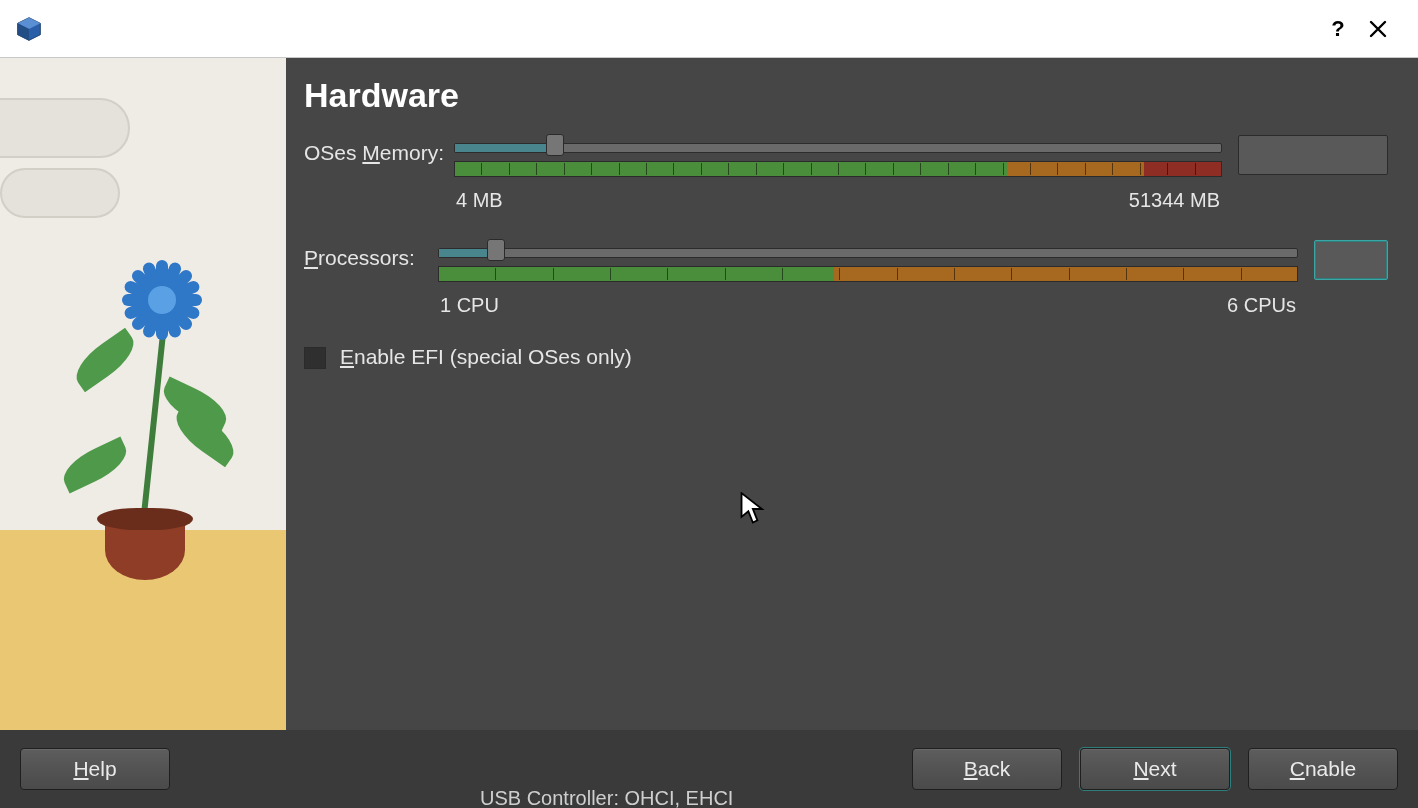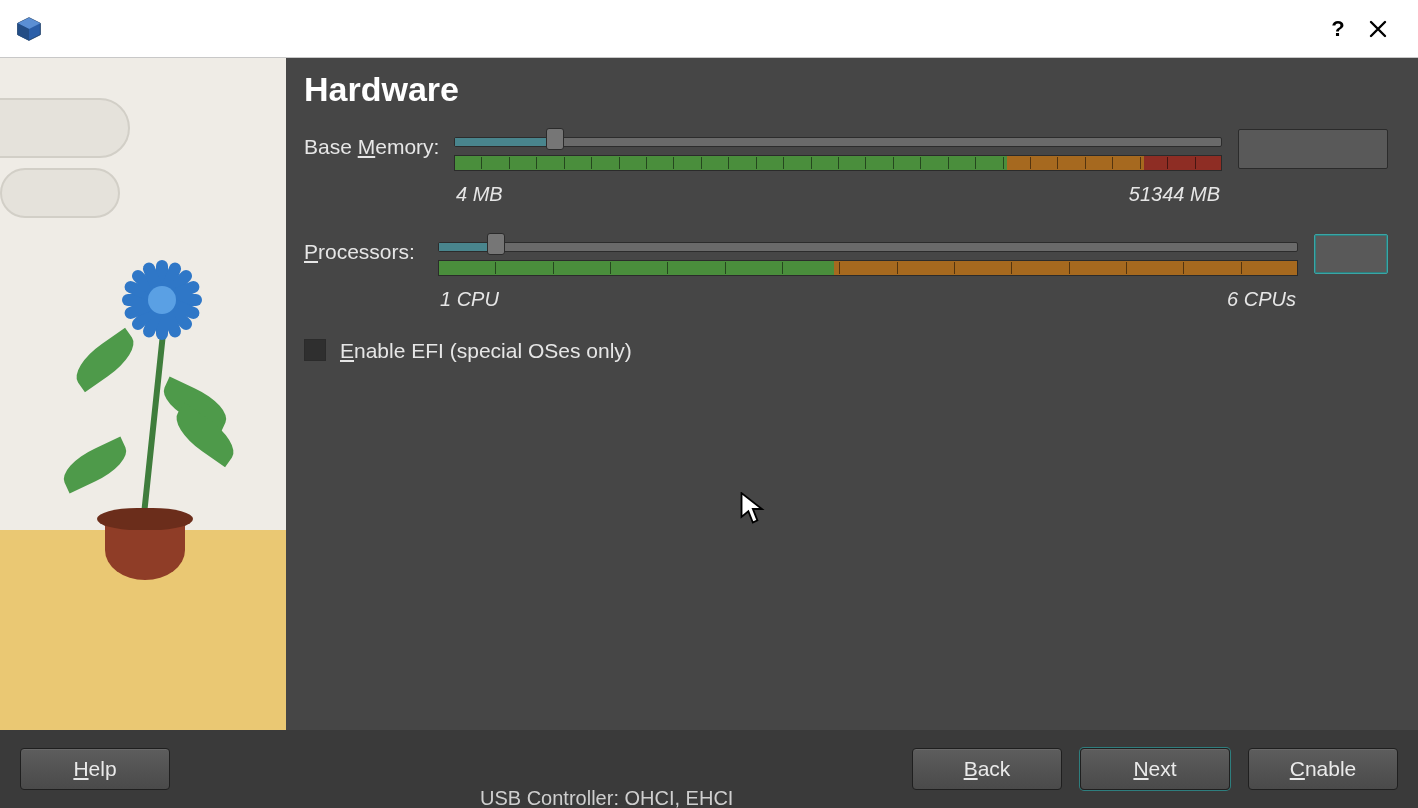--- a/index.html
+++ b/index.html
@@ -42,21 +42,21 @@
   .leaf.l1 { bottom:250px; left:60px; transform:rotate(-25deg); }
   .leaf.l2 { bottom:310px; left:160px; transform:rotate(25deg) scaleX(-1);}
   .leaf.l3 { bottom:355px; left:70px; transform:rotate(-35deg);}
   .leaf.l4 { bottom:280px; left:170px; transform:rotate(35deg) scaleX(-1);}
   .flower { position:absolute; bottom:390px; left:122px; width:80px; height:80px; }
   .petal { position:absolute; left:34px; top:0; width:12px; height:40px; background:#2f77c7; border-radius:6px; transform-origin:6px 40px; }
   .flowercenter { position:absolute; left:26px; top:26px; width:28px; height:28px; background:#5aa0e4; border-radius:50%; }
 
   
   .main {
-    flex:1; background:#464646; color:#e9e9e9; padding:12px 30px 20px 18px; overflow:hidden;
+    flex:1; background:#464646; color:#e9e9e9; padding:18px 30px 20px 18px; overflow:hidden;
   }
   .main h1 { font-size:34px; font-weight:bold; color:#ffffff; margin-bottom:20px; }
   .main p.desc { font-size:21px; line-height:1.35; color:#e6e6e6; margin-bottom:26px; max-width:1000px;}
 
   .row { display:flex; align-items:flex-start; margin-bottom:10px; }
   .row .lbl { width:150px; font-size:21px; color:#e6e6e6; padding-top:6px;}
   .row .lbl .ul { text-decoration:underline; }
 
   .slidercol { flex:1; display:flex; flex-direction:column; }
   .track-wrap { position:relative; height:26px; margin-top:0; }
@@ -65,29 +65,29 @@
   .thumb { position:absolute; top:-1px; width:18px; height:22px; background:#767676; border:1px solid #2b2b2b; border-radius:3px; transform:translateX(-50%); cursor:pointer; }
 
   .ruler { position:relative; height:22px; margin-top:0px;}
   .ruler .bar { position:absolute; left:0; right:0; top:0; height:16px; border:1px solid #2b2b2b; display:flex;}
   .ruler .seg { height:100%; }
   .ruler .seg.green { background:#4a8e3c; }
   .ruler .seg.orange { background:#a6691f; }
   .ruler .seg.red { background:#8e2d24; }
   .ruler .ticks { position:absolute; left:0; right:0; top:0; height:16px; pointer-events:none;}
   .ruler .ticks span { position:absolute; top:2px; width:1px; height:12px; background:rgba(0,0,0,.5);}
-  .rangelabels { display:flex; justify-content:space-between; font-size:20px; color:#e6e6e6; margin-top:6px; padding:0 2px 18px 2px;font-style:italic;}
+  .rangelabels { display:flex; justify-content:space-between; font-size:20px; color:#e6e6e6; margin-top:6px; padding:0 2px 18px 2px;}
 
   .spin { width:150px; margin-left:16px; display:flex; align-items:stretch; height:40px;
           border:1px solid #2b2b2b; background:#595959; border-radius:2px;}
   .spin.focus { border:1px solid #3aa6a6; box-shadow:0 0 0 1px #2e7e7e inset;}
   .spin input { flex:1; background:transparent; border:none; color:#f0f0f0; font-size:22px; text-align:right; padding:0 4px 0 8px; outline:none;}
   .spin.narrow { width:74px; }
 
-  .checkbox-row { display:flex; align-items:flex-start; margin-top:8px; font-size:21px; color:#e6e6e6; }
+  .checkbox-row { display:flex; align-items:flex-end; margin-top:8px; font-size:21px; color:#e6e6e6; }
   .checkbox-row .cb { width:22px; height:22px; border:1px solid #2b2b2b; background:#2f2f2f; margin-right:14px; cursor:pointer;}
   .checkbox-row .ul { text-decoration:underline; }
 
   
   .footer {
     height:78px; width:100%; background:#3a3a3a; display:flex; align-items:center;
     padding:0 20px; gap:18px;
   }
   .footer .spacer { flex:1; }
   .btn {
@@ -159,21 +159,21 @@
       <div class="flowercenter"></div>
     </div>
     <div class="pot"></div>
   </div>
 
   <div class="main">
     <h1>Hardware</h1>
 
     <div class="row">
       <div class="lbl">
-        <span>Base </span><span class="ul">M</span><span>emory:</span>
+        <span>OSes </span><span class="ul">M</span><span>emory:</span>
       </div>
       <div class="slidercol">
         <div class="track-wrap">
           <div class="track">
               <div class="fill" id="mem-fill" style="width: 13.2%;"></div>
             </div>
           <div class="thumb" id="mem-thumb" style="left: 13.2%;"></div>
         </div>
         <div class="ruler">
           <div class="bar">

